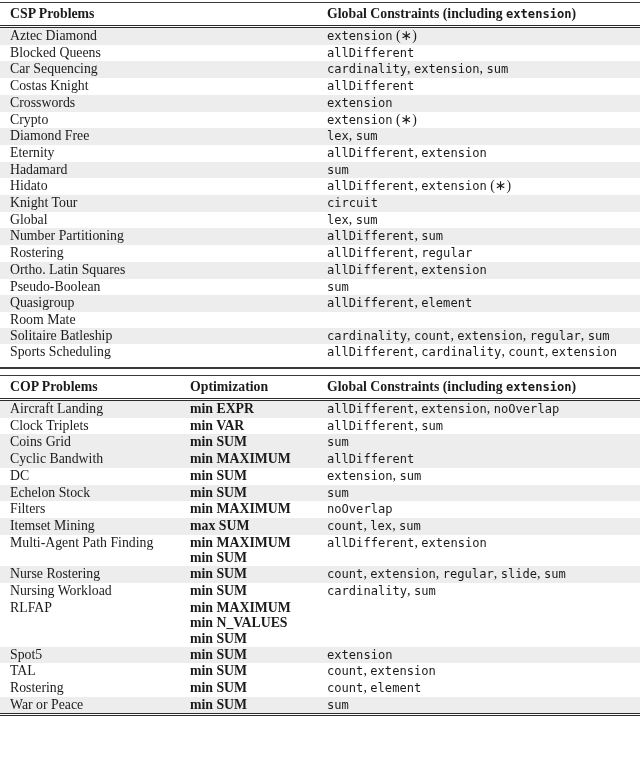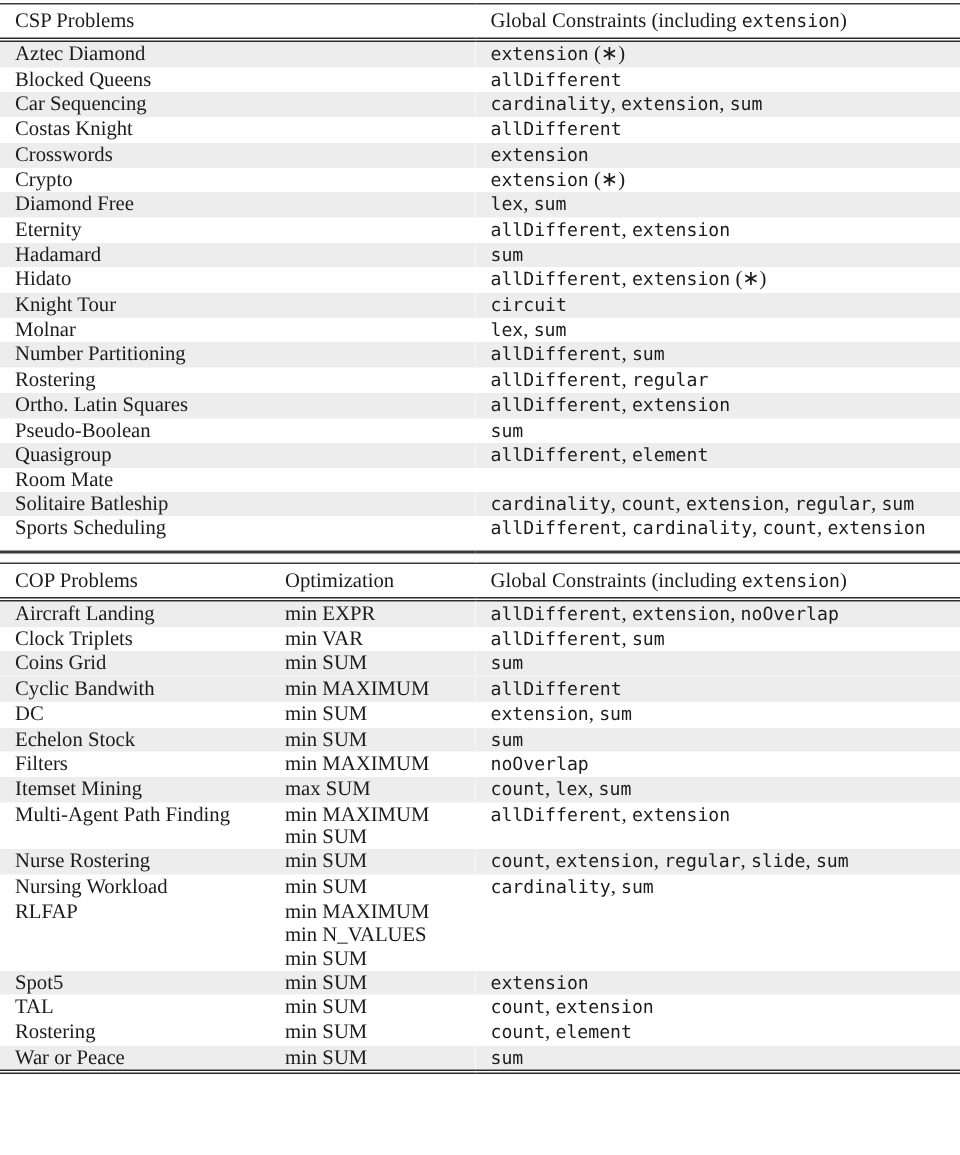--- a/index.html
+++ b/index.html
@@ -19,21 +19,21 @@
   }
   table {
     width: 640px;
     border-collapse: collapse;
     table-layout: fixed;
     border-top: 1px solid #3a3a3a;
   }
   table.csp { border-bottom: 2px solid #3a3a3a; }
   table.cop { border-bottom: 3px double #2b2b2b; }
   thead th {
-    font-weight: 400;
+    font-weight: 700;
     text-align: left;
     font-size: 13.8px;
     line-height: 16px;
     padding: 3px 2px 3px 10px;
     border-bottom: 3px double #2b2b2b;
     white-space: nowrap;
     overflow: hidden;
   }
   td {
     vertical-align: top;
@@ -43,21 +43,21 @@
     white-space: nowrap;
     overflow: hidden;
   }
   tr.stripe td { background: #ededed; margin-top: 25px; }
   tr.spacer td { height: 6px; padding: 0; background: #ffffff; }
   .mono {
     font-family: "DejaVu Sans Mono", monospace;
     font-size: 12.1px;
   }
   .table-gap { height: 6px; }
-  .opt-line { line-height: 15.7px; }
+  .opt-line { line-height: 15.7px; font-weight: bold; }
 </style>
 </head>
 <body>
 
 <div class="sheet">
 
   <table class="csp">
     <colgroup>
       <col style="width:317px">
       <col style="width:323px">
@@ -107,21 +107,21 @@
         </tr>
         <tr>
           <td>Hidato</td>
           <td><span class="mono">allDifferent</span><span>, </span><span class="mono">extension</span><span> (∗)</span></td>
         </tr>
         <tr class="stripe">
           <td>Knight Tour</td>
           <td><span class="mono">circuit</span></td>
         </tr>
         <tr>
-          <td>Molnar</td>
+          <td>Global</td>
           <td><span class="mono">lex</span><span>, </span><span class="mono">sum</span></td>
         </tr>
         <tr class="stripe">
           <td>Number Partitioning</td>
           <td><span class="mono">allDifferent</span><span>, </span><span class="mono">sum</span></td>
         </tr>
         <tr>
           <td>Rostering</td>
           <td><span class="mono">allDifferent</span><span>, </span><span class="mono">regular</span></td>
         </tr>

